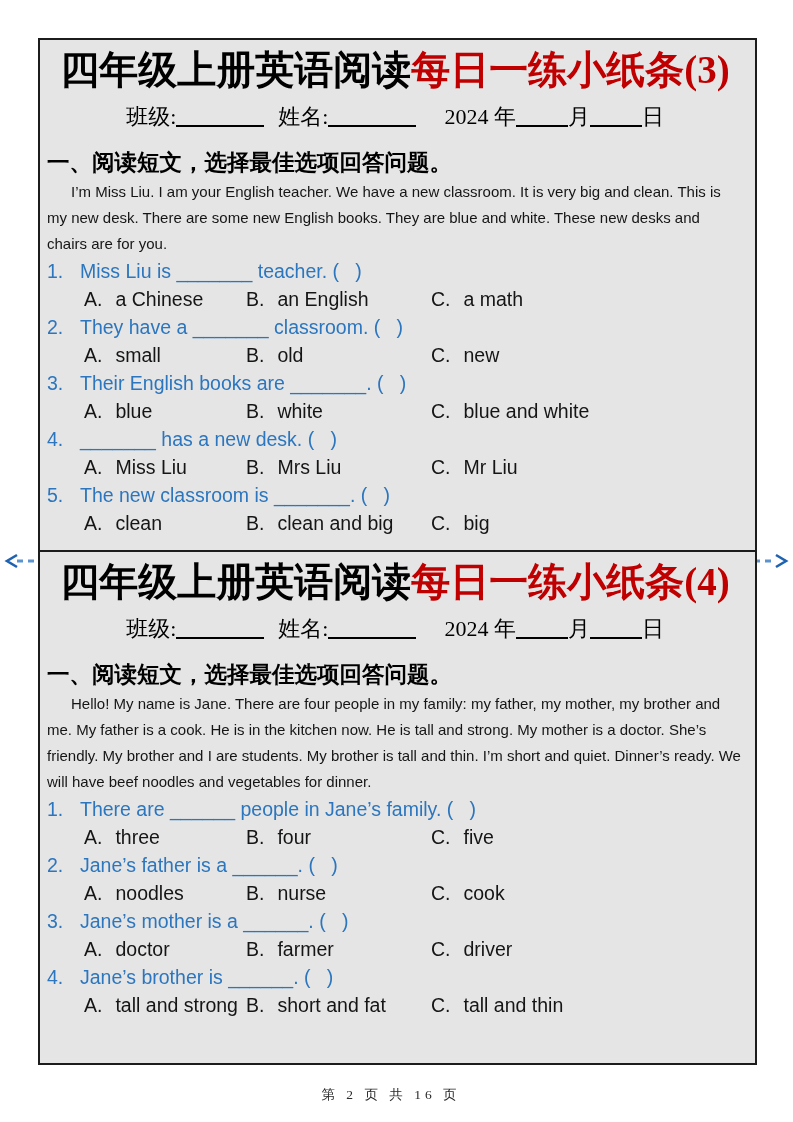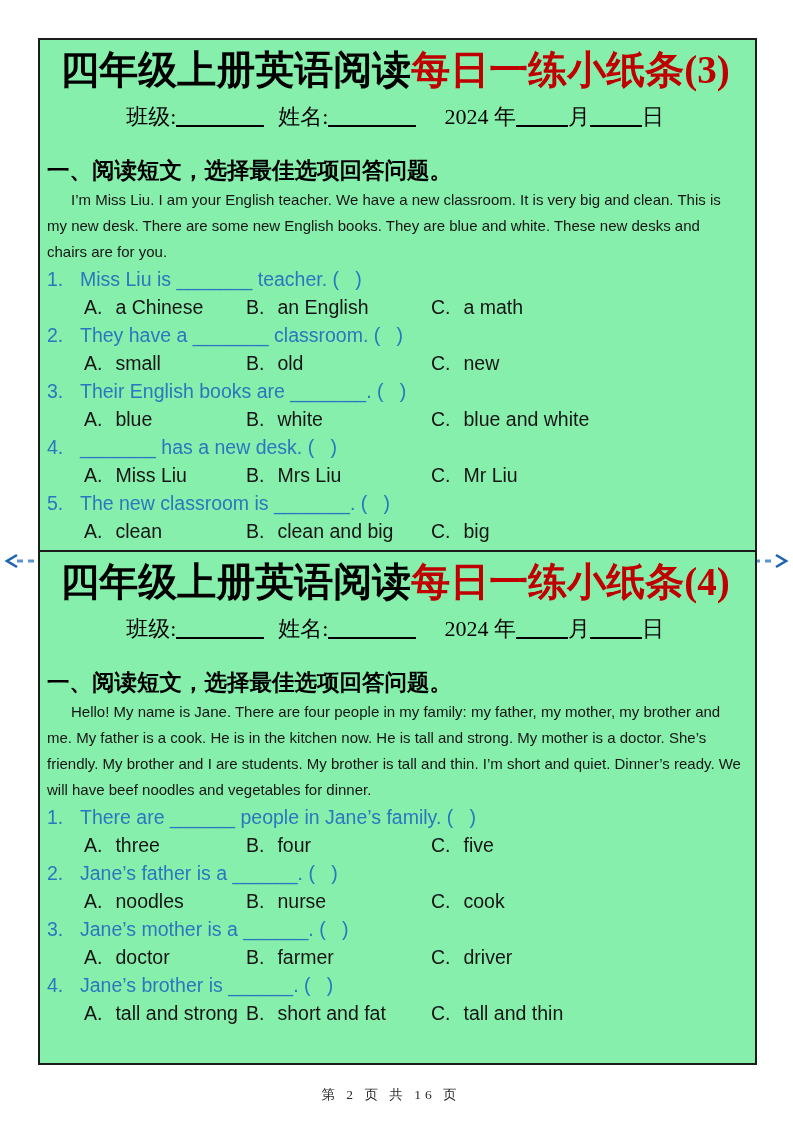--- a/index.html
+++ b/index.html
@@ -3,21 +3,21 @@
 <meta charset="utf-8">
 <style>
   html,body{margin:0;padding:0;}
   body{
     width:793px;height:1122px;position:relative;background:#ffffff;
     font-family:"Liberation Sans","DejaVu Sans",sans-serif;
     overflow:hidden;color:#111;
   }
   .sheet{
     position:absolute;left:38px;width:719px;height:515px;
-    border:2.5px solid #1c1c1c;background:#86efac;box-sizing:border-box;
+    border:2.5px solid #1c1c1c;background:#e5e5e5;box-sizing:border-box;
     padding:4px 12px 4px 7px;
   }
   #sheet1{top:38px;}
   #sheet2{top:550px;}
   .sheet-title{
     text-align:center;font-family:"Liberation Serif","DejaVu Serif",serif;
     font-weight:bold;font-size:39px;line-height:52px;white-space:nowrap;
     color:#000;
   }
   .sheet-title .red{color:#C00000;}
@@ -28,21 +28,21 @@
   .blank{
     display:inline-block;border-bottom:2.2px solid #000;
     height:20px;vertical-align:-3px;
   }
   .blank-lg{width:88px;}
   .blank-sm{width:52px;}
   .ml18{margin-left:14px;}
   .ml30{margin-left:28px;}
   .instruction{
     font-family:"Liberation Serif","DejaVu Serif",serif;font-weight:bold;
-    font-size:22.5px;line-height:31px;color:#000;margin-top:17px;
+    font-size:22.5px;line-height:31px;color:#000;margin-top:9px;
     white-space:nowrap;
   }
   .passage{
     margin:1px 0 0 0;font-size:15px;line-height:26px;color:#151515;
     text-indent:24px;
   }
   .q-row{
     display:flex;color:#2B76BE;font-size:19.5px;line-height:28px;
   }
   .q-num{width:33px;flex:none;}

